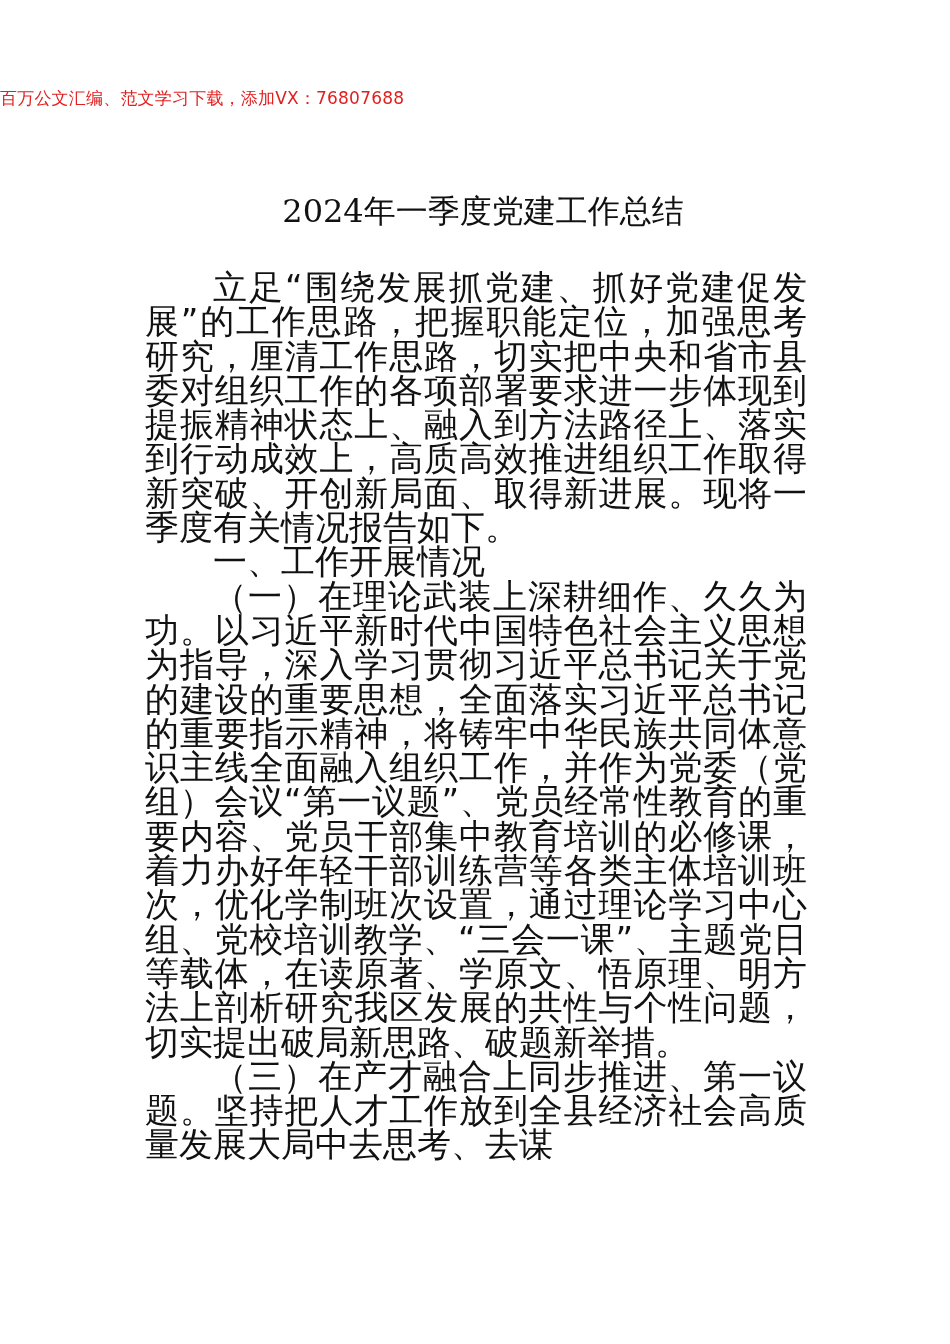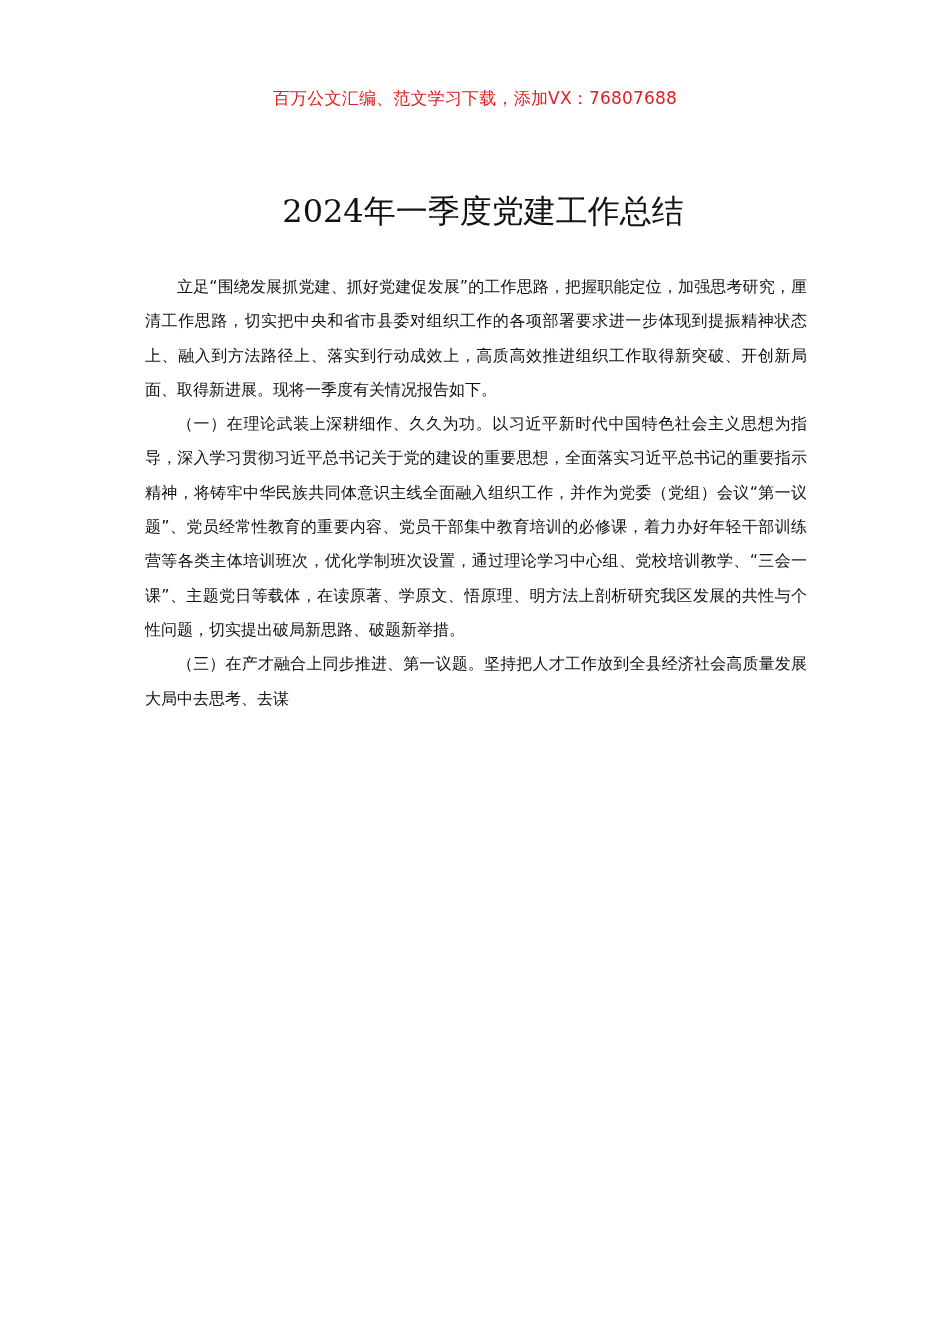--- a/index.html
+++ b/index.html
@@ -17,21 +17,20 @@
     position: absolute;
     left: 0; top: 0;
     width: 950px; height: 1344px;
     background: #ffffff;
   }
   .watermark {
     position: absolute;
     top: 84px;
     left: 0;
     width: 950px;
-    text-align: center;
     font-family: "DejaVu Sans", sans-serif;
     font-size: 17px;
     line-height: 28px;
     letter-spacing: 0.2px;
   }
   .doc-title {
     position: absolute;
     top: 178px;
     left: 0;
     width: 950px;
@@ -42,21 +41,21 @@
     color: #111111;
     margin: 8px;
     font-weight: normal;
   }
   .body-text {
     position: absolute;
     top: 270px;
     left: 145px;
     width: 662px;
     font-family: "DejaVu Sans", sans-serif;
-    font-size: 16px;
+    font-size: 34px;
     line-height: 34.3px;
     color: #111111;
     text-align: justify;
     text-justify: inter-character;
   }
   .body-text p {
     margin: 0;
     text-indent: 2em;
     text-align: justify;
   }
@@ -64,16 +63,17 @@
 </head>
 <body>
 
 <div class="page">
   <div class="watermark" style="color:#e02020;">百万公文汇编、范文学习下载，添加VX：76807688</div>
 
   <h1 class="doc-title">2024年一季度党建工作总结</h1>
 
   <div class="body-text">
     <p>立足“围绕发展抓党建、抓好党建促发展”的工作思路，把握职能定位，加强思考研究，厘清工作思路，切实把中央和省市县委对组织工作的各项部署要求进一步体现到提振精神状态上、融入到方法路径上、落实到行动成效上，高质高效推进组织工作取得新突破、开创新局面、取得新进展。现将一季度有关情况报告如下。</p>
+    <p>一、工作开展情况</p>
     <p>（一）在理论武装上深耕细作、久久为功。以习近平新时代中国特色社会主义思想为指导，深入学习贯彻习近平总书记关于党的建设的重要思想，全面落实习近平总书记的重要指示精神，将铸牢中华民族共同体意识主线全面融入组织工作，并作为党委（党组）会议“第一议题”、党员经常性教育的重要内容、党员干部集中教育培训的必修课，着力办好年轻干部训练营等各类主体培训班次，优化学制班次设置，通过理论学习中心组、党校培训教学、“三会一课”、主题党日等载体，在读原著、学原文、悟原理、明方法上剖析研究我区发展的共性与个性问题，切实提出破局新思路、破题新举措。</p>
     <p>（三）在产才融合上同步推进、第一议题。坚持把人才工作放到全县经济社会高质量发展大局中去思考、去谋</p>
   </div>
 </div>
 
 </body></html>

